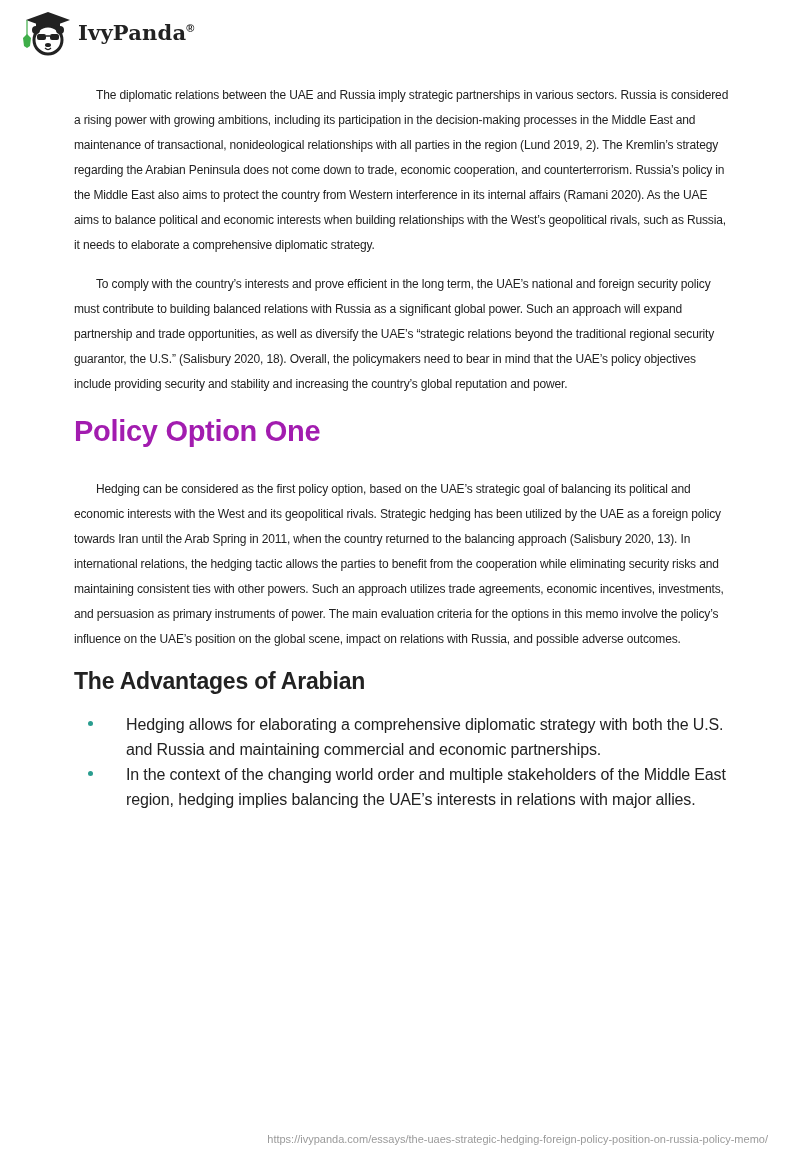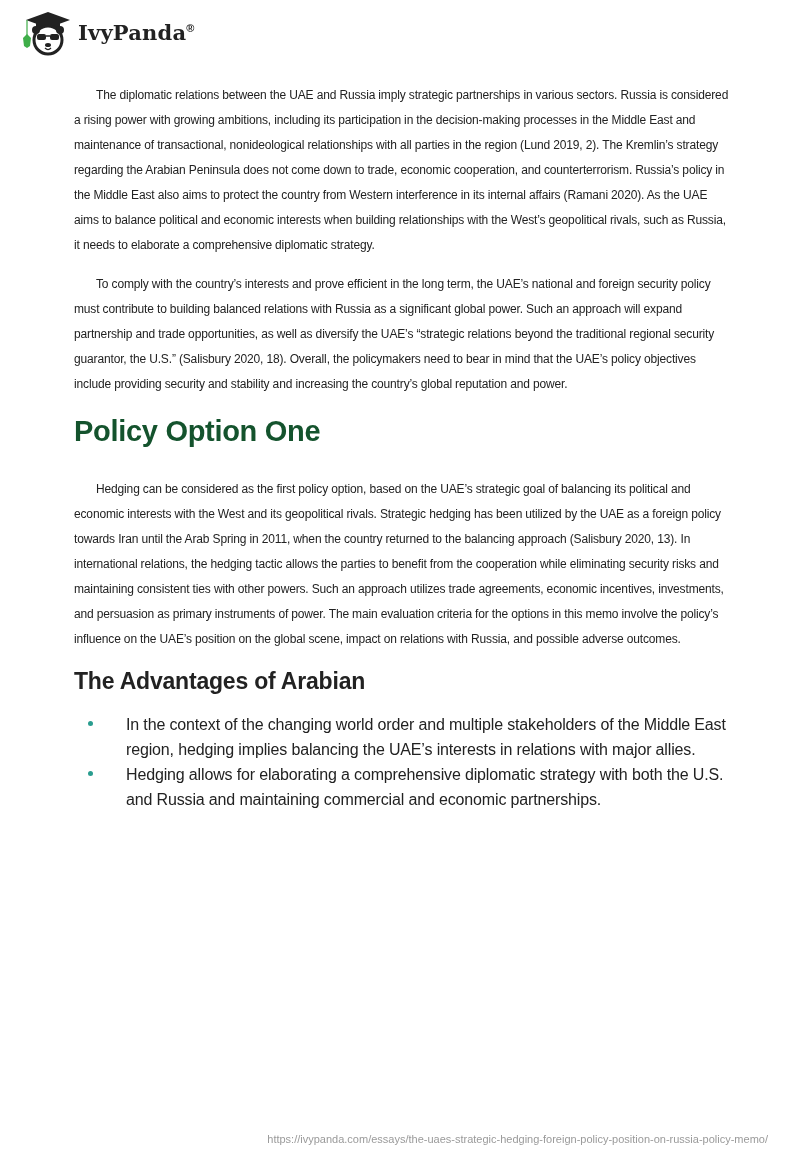--- a/index.html
+++ b/index.html
@@ -68,21 +68,21 @@
       line-height: 25px;
       text-indent: 22px;
       color: #222;
       letter-spacing: -0.15px;
     }
     h2.section-heading {
       font-size: 29px;
       font-weight: bold;
       margin: 16px 0 28px 0;
       line-height: 36px;
-      color: #14532d;
+      color: #a21caf;
       letter-spacing: -0.3px;
     }
     h3.sub-heading {
       font-size: 23px;
       font-weight: bold;
       margin: 12px 0 16px 0;
       line-height: 30px;
       color: #222;
       letter-spacing: -0.2px;
     }
@@ -151,22 +151,22 @@
 
   <h2 class="section-heading">Policy Option One</h2>
 
   <p class="body-text">Hedging can be considered as the first policy option, based on the UAE’s strategic goal of balancing its political and economic interests with the West and its geopolitical rivals. Strategic hedging has been utilized by the UAE as a foreign policy towards Iran until the Arab Spring in 2011, when the country returned to the balancing approach (Salisbury 2020, 13). In international relations, the hedging tactic allows the parties to benefit from the cooperation while eliminating security risks and maintaining consistent ties with other powers. Such an approach utilizes trade agreements, economic incentives, investments, and persuasion as primary instruments of power. The main evaluation criteria for the options in this memo involve the policy’s influence on the UAE’s position on the global scene, impact on relations with Russia, and possible adverse outcomes.</p>
 
   <h3 class="sub-heading">The Advantages of Arabian</h3>
 
   <ul class="bullets">
     <li>
       <span class="bullet-dot"></span>
-      <span>In the context of the changing world order and multiple stakeholders of the Middle East region, hedging implies balancing the UAE’s interests in relations with major allies.</span>
+      <span>Hedging allows for elaborating a comprehensive diplomatic strategy with both the U.S. and Russia and maintaining commercial and economic partnerships.</span>
     </li>
     <li>
       <span class="bullet-dot"></span>
-      <span>Hedging allows for elaborating a comprehensive diplomatic strategy with both the U.S. and Russia and maintaining commercial and economic partnerships.</span>
+      <span>In the context of the changing world order and multiple stakeholders of the Middle East region, hedging implies balancing the UAE’s interests in relations with major allies.</span>
     </li>
   </ul>
 </div>
 
 <div class="footer-url">https://ivypanda.com/essays/the-uaes-strategic-hedging-foreign-policy-position-on-russia-policy-memo/</div>
 
 </body></html>

